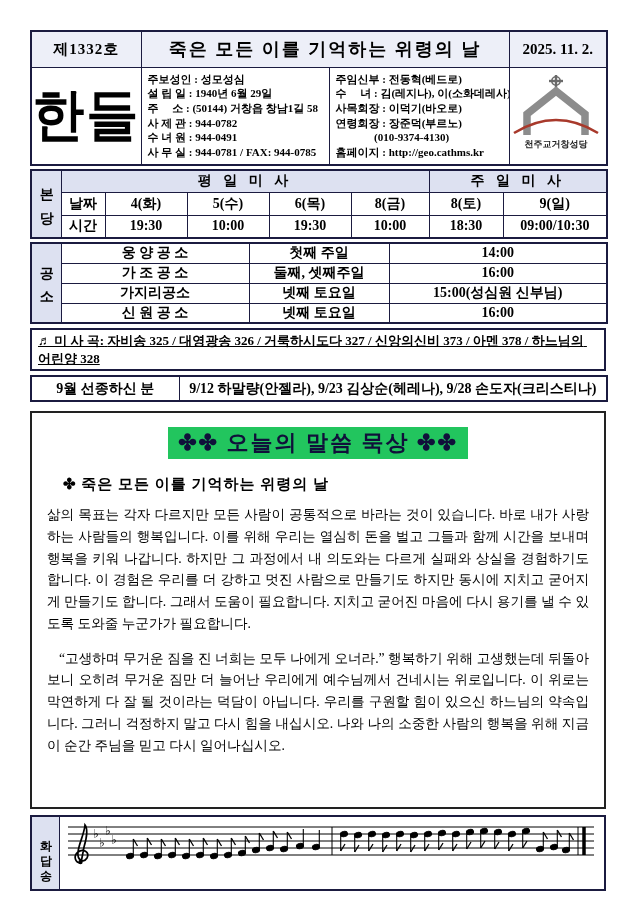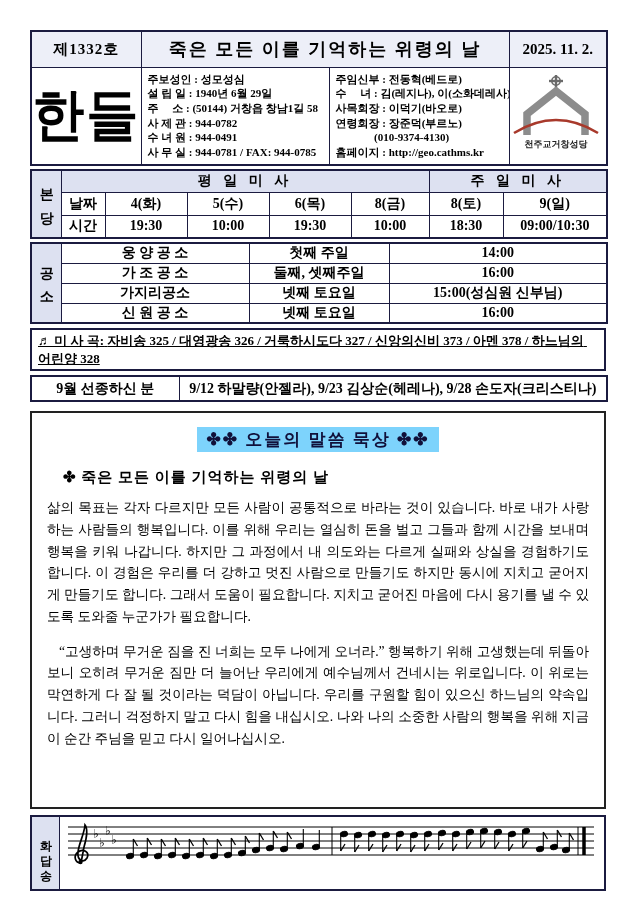--- a/index.html
+++ b/index.html
@@ -30,21 +30,21 @@
   .mass-row td { height:23px; text-align:center; font-size:14px; font-weight:600; }
   .gongso-row td { height:20px; text-align:center; font-size:14px; font-weight:600; }
 
   .box { border:2px solid #1b1b40; width:576px; margin-top:4px;text-decoration:underline; }
   .hymn-line { padding:2px 6px; font-size:13px; font-weight:bold; white-space:pre-wrap; line-height:1.35; }
   .dec-table td { height:25px; font-size:14px; font-weight:bold; text-align:center; vertical-align:middle; }
 
   
   .meditation { border:2px solid #222; width:576px; margin-top:9px; padding:12px 15px 10px 15px; height:398px; }
   .med-title-wrap { text-align:center; margin-top:2px; }
-  .med-title { display:inline-block; background:#7dd3fc; color:#10103a; font-weight:bold; font-size:17px; letter-spacing:2px; padding:1px 10px; }
+  .med-title { display:inline-block; background:#22c55e; color:#10103a; font-weight:bold; font-size:22px; letter-spacing:2px; padding:1px 10px; }
   .med-subtitle { font-weight:bold; font-size:15px; margin:16px 0 10px 16px; letter-spacing:1px; }
   .med-para { font-size:13.6px; line-height:1.6; text-align:justify; font-weight:500; }
   .med-para + .med-para { margin-top:13px; text-indent:12px; }
 
   
   .psalm { display:flex; border:2px solid #1b1b40; width:576px; margin-top:6px; height:76px; }
   .psalm-label { width:30px; background:#dde1f1; border-right:1px solid #1b1b40; display:flex; align-items:center; justify-content:center; font-weight:bold; font-size:12px; }
   .psalm-body { flex:1; padding:2px 4px 0 4px; }
 </style>
 </head>

